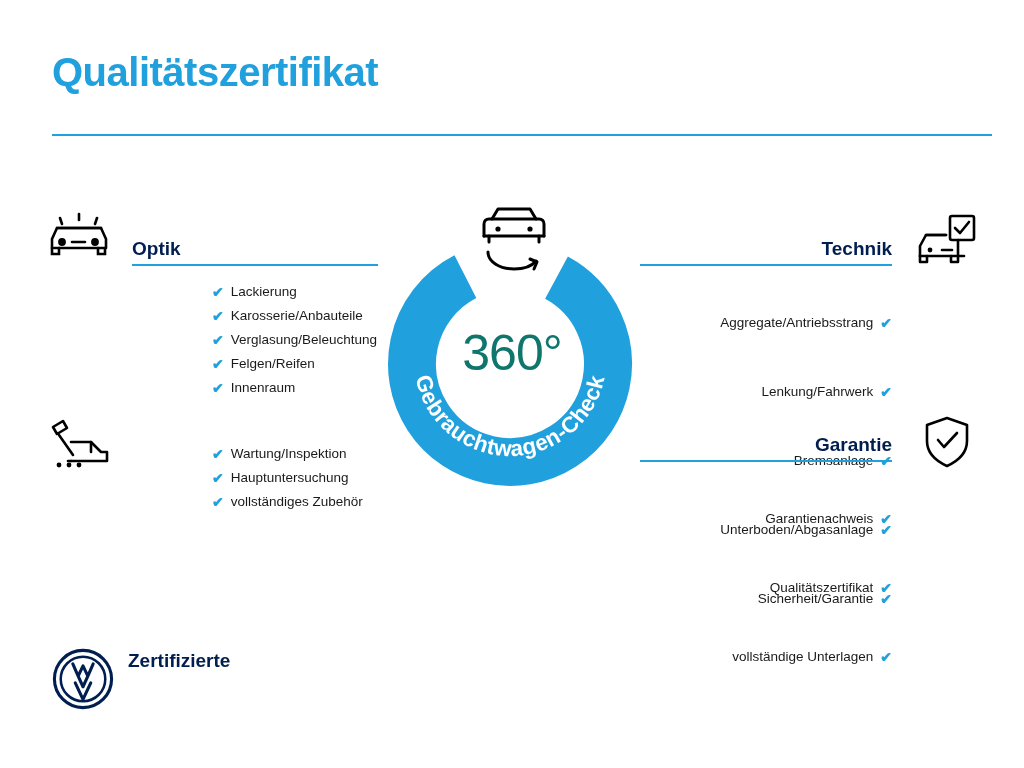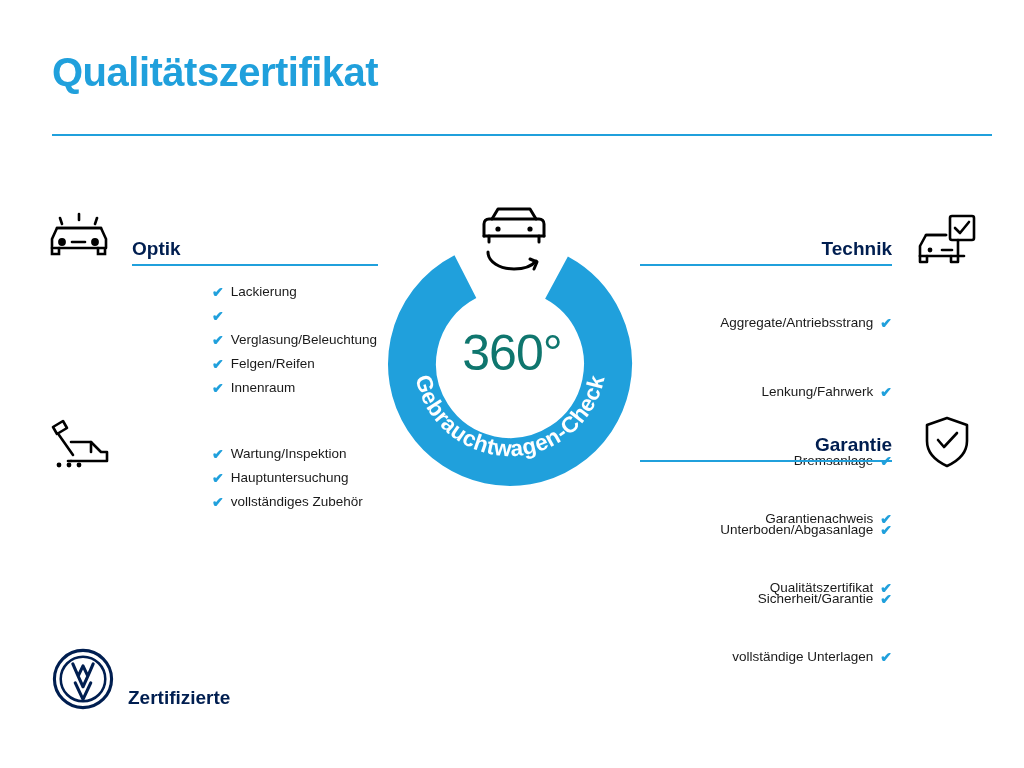--- a/index.html
+++ b/index.html
@@ -158,21 +158,21 @@
     font-weight: bold;
     letter-spacing: 0.4px;
   }
 
   
   .footer {
     position: absolute;
     left: 52px;
     top: 648px;
     display: flex;
-    align-items: flex-end;
+    align-items: flex-start;
   }
   .vw-logo { width: 62px; height: 62px; flex: none; }
   .footer-text {
     margin-left: 14px;
     font-size: 19px;
     font-weight: bold;
     color: #001e50;
     line-height: 25px;
   }
 </style>
@@ -205,20 +205,21 @@
       <div class="block-title">Optik</div>
       <div class="block-rule"></div>
     </div>
     <div class="items">
       <div class="item">
         <span class="check">✔</span>
         <span>Lackierung</span>
       </div>
       <div class="item">
         <span class="check">✔</span>
+        <span>Karosserie/Anbauteile</span>
       </div>
       <div class="item">
         <span class="check">✔</span>
         <span>Verglasung/Beleuchtung</span>
       </div>
       <div class="item">
         <span class="check">✔</span>
         <span>Felgen/Reifen</span>
       </div>
       <div class="item">

